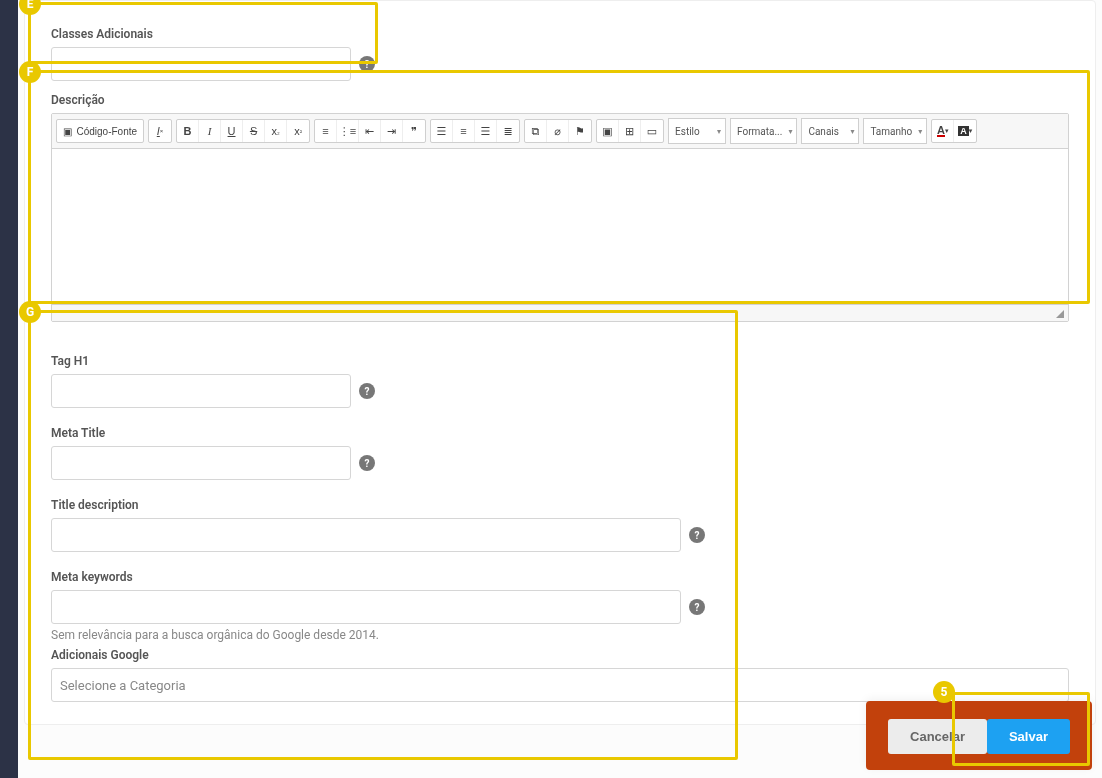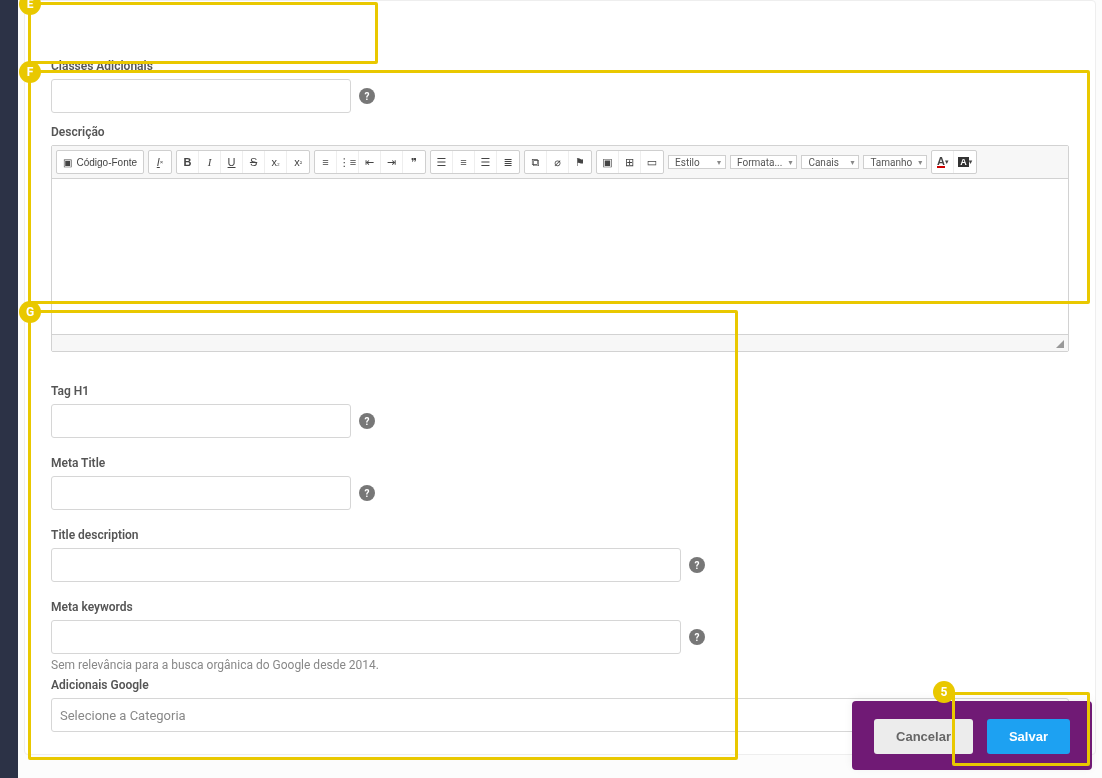--- a/index.html
+++ b/index.html
@@ -104,21 +104,21 @@
   }
   .rte-btn:last-child { border-right: none; }
   .rte-btn.src { width: auto; padding: 0 6px; gap: 4px; font-size: 10px; }
   .rte-btn.bold { font-weight: 700; }
   .rte-btn.italic { font-style: italic; font-family: Georgia, serif; }
   .rte-btn.underline { text-decoration: underline; }
   .rte-btn.strike { text-decoration: line-through; }
   .rte-select {
     border: 1px solid #cfcfcf;
     background: #fff;
-    height: 14px;
+    height: 26px;
     font-size: 10px;
     padding: 0 14px 0 6px;
     color: #555;
     cursor: pointer;
     position: relative;
     display: inline-flex;
     align-items: center;
     min-width: 58px;
     margin-right: 2px;
   }
@@ -162,25 +162,25 @@
     color: #fff;
     font-weight: 700;
     font-size: 12px;
     display: flex; align-items: center; justify-content: center;
   }
 
   
   .footer-bar {
     position: absolute;
     right: 10px; bottom: 8px;
-    background: #701a75;
+    background: #c2410c;
     box-shadow: 0 -2px 10px rgba(0,0,0,.06);
     border-radius: 4px;
     padding: 18px 22px 16px 22px;
-    display: flex; gap: 14px;
+    display: flex; 
     z-index: 60;
   }
   .btn {
     border: none;
     border-radius: 3px;
     padding: 10px 22px;
     font-size: 13px;
     font-weight: 600;
     cursor: pointer;
   }
@@ -191,21 +191,21 @@
 </style>
 </head>
 <body>
 
 <div class="sidebar-stub"></div>
 
 <div class="content">
 
   <div class="card">
 
-    <div class="section-pad" style="padding-top:26px; padding-bottom:6px;margin-top:32px;">
+    <div class="section-pad" style="padding-top:26px; padding-bottom:6px;">
       <label class="field-label">Classes Adicionais</label>
       <div class="input-wrap">
         <input type="text" class="short" value="" style="">
         <span class="help-icon">?</span>
       </div>
     </div>
 
     <div class="section-pad" style="padding-top:6px;">
       <label class="field-label">Descrição</label>
 

